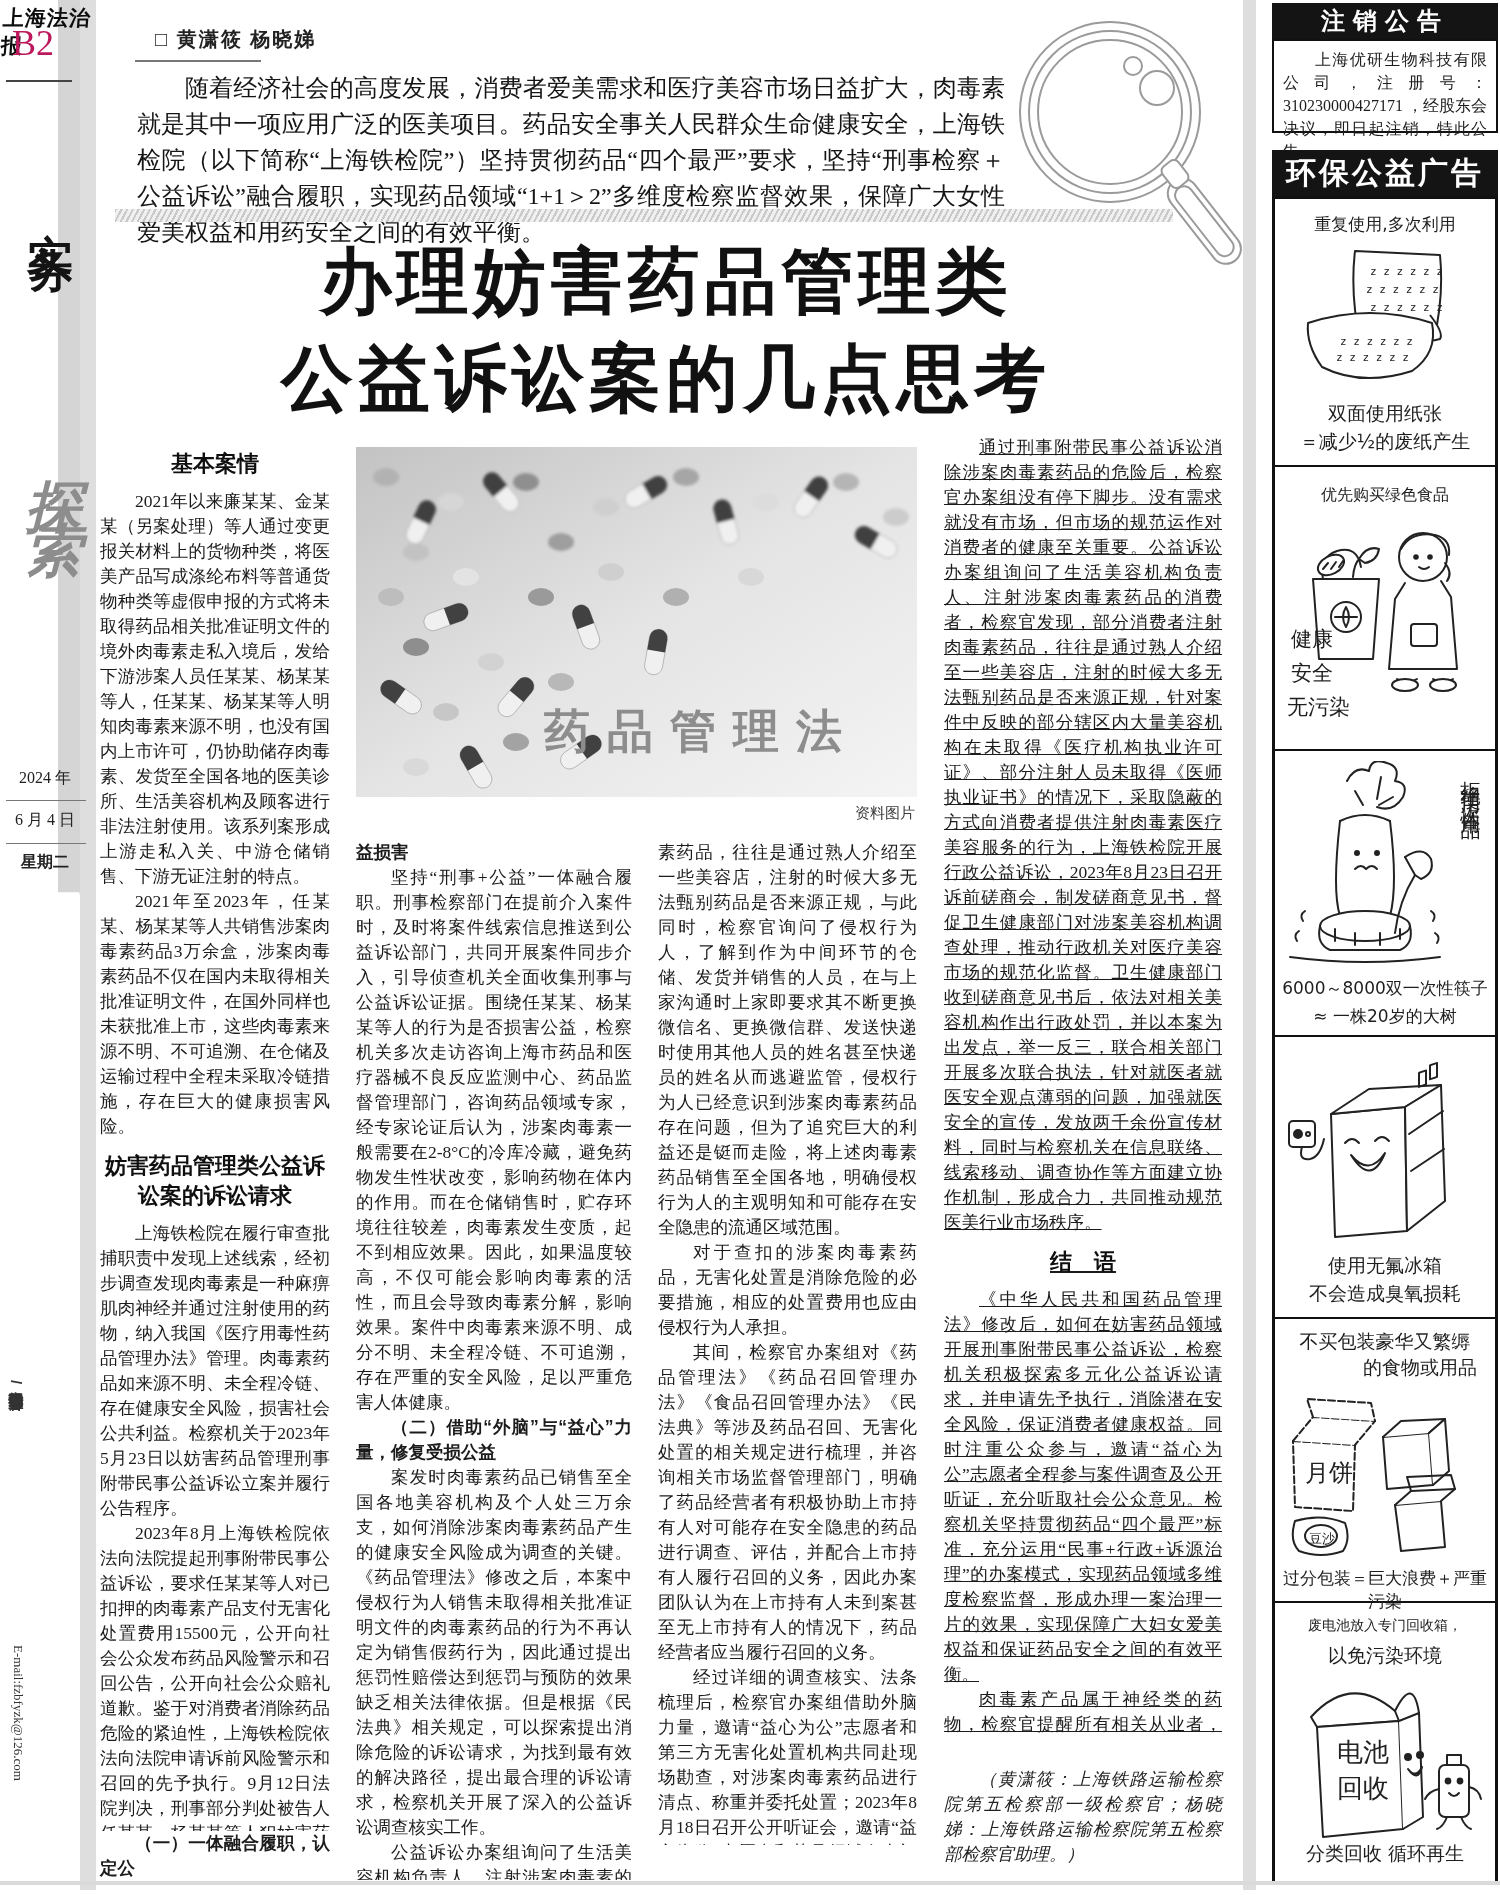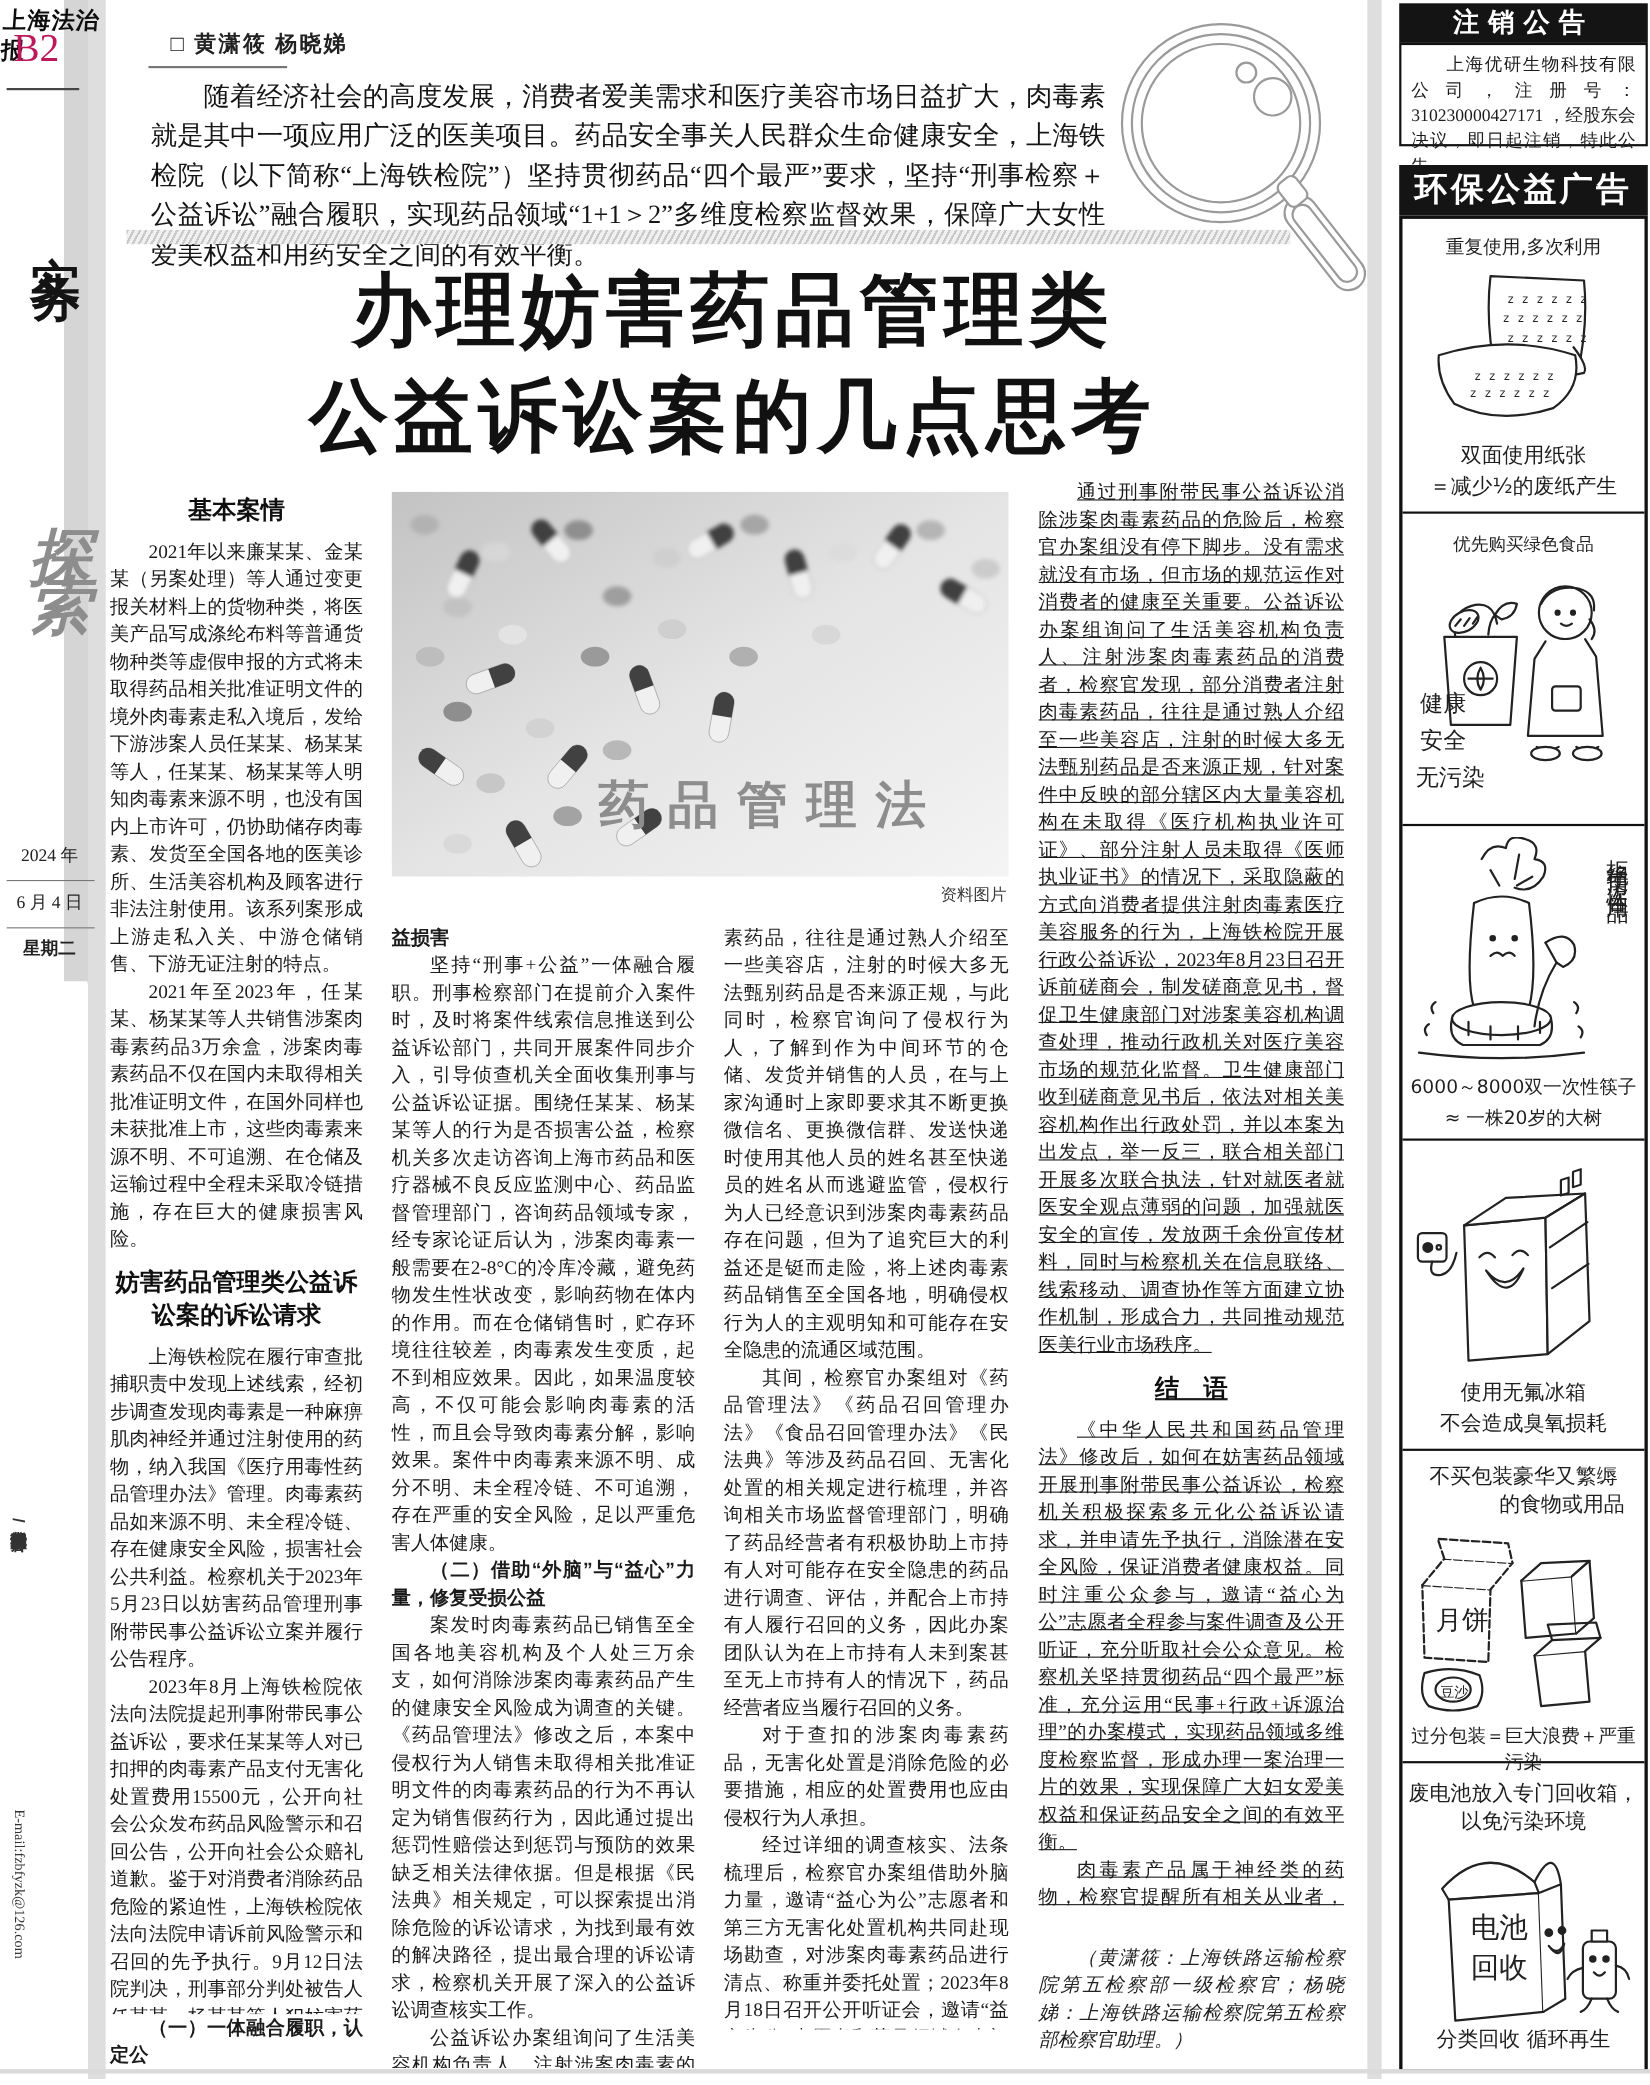--- a/index.html
+++ b/index.html
@@ -192,22 +192,22 @@
       <p>坚持“刑事+公益”一体融合履职。刑事检察部门在提前介入案件时，及时将案件线索信息推送到公益诉讼部门，共同开展案件同步介入，引导侦查机关全面收集刑事与公益诉讼证据。围绕任某某、杨某某等人的行为是否损害公益，检察机关多次走访咨询上海市药品和医疗器械不良反应监测中心、药品监督管理部门，咨询药品领域专家，经专家论证后认为，涉案肉毒素一般需要在2-8°C的冷库冷藏，避免药物发生性状改变，影响药物在体内的作用。而在仓储销售时，贮存环境往往较差，肉毒素发生变质，起不到相应效果。因此，如果温度较高，不仅可能会影响肉毒素的活性，而且会导致肉毒素分解，影响效果。案件中肉毒素来源不明、成分不明、未全程冷链、不可追溯，存在严重的安全风险，足以严重危害人体健康。</p>
       <p class="bold">（二）借助“外脑”与“益心”力量，修复受损公益</p>
       <p>案发时肉毒素药品已销售至全国各地美容机构及个人处三万余支，如何消除涉案肉毒素药品产生的健康安全风险成为调查的关键。《药品管理法》修改之后，本案中侵权行为人销售未取得相关批准证明文件的肉毒素药品的行为不再认定为销售假药行为，因此通过提出惩罚性赔偿达到惩罚与预防的效果缺乏相关法律依据。但是根据《民法典》相关规定，可以探索提出消除危险的诉讼请求，为找到最有效的解决路径，提出最合理的诉讼请求，检察机关开展了深入的公益诉讼调查核实工作。</p>
       <p>公益诉讼办案组询问了生活美容机构负责人、注射涉案肉毒素的消费者发现，部分消费者注射肉毒</p>
     </div>
   </div>
 
   <div class="abs col" style="left:658px;top:840px;width:259px;height:1040px;">
     <div class="colflow" style="height:1005px;">
       <p class="noindent">素药品，往往是通过熟人介绍至一些美容店，注射的时候大多无法甄别药品是否来源正规，与此同时，检察官询问了侵权行为人，了解到作为中间环节的仓储、发货并销售的人员，在与上家沟通时上家即要求其不断更换微信名、更换微信群、发送快递时使用其他人员的姓名甚至快递员的姓名从而逃避监管，侵权行为人已经意识到涉案肉毒素药品存在问题，但为了追究巨大的利益还是铤而走险，将上述肉毒素药品销售至全国各地，明确侵权行为人的主观明知和可能存在安全隐患的流通区域范围。</p>
+      <p>对于查扣的涉案肉毒素药品，无害化处置是消除危险的必要措施，相应的处置费用也应由侵权行为人承担。</p>
       <p>其间，检察官办案组对《药品管理法》《药品召回管理办法》《食品召回管理办法》《民法典》等涉及药品召回、无害化处置的相关规定进行梳理，并咨询相关市场监督管理部门，明确了药品经营者有积极协助上市持有人对可能存在安全隐患的药品进行调查、评估，并配合上市持有人履行召回的义务，因此办案团队认为在上市持有人未到案甚至无上市持有人的情况下，药品经营者应当履行召回的义务。</p>
-      <p>对于查扣的涉案肉毒素药品，无害化处置是消除危险的必要措施，相应的处置费用也应由侵权行为人承担。</p>
       <p>经过详细的调查核实、法条梳理后，检察官办案组借助外脑力量，邀请“益心为公”志愿者和第三方无害化处置机构共同赴现场勘查，对涉案肉毒素药品进行清点、称重并委托处置；2023年8月18日召开公开听证会，邀请“益心为公”志愿者和药品领域有专门知识的人参加听证，就涉案肉毒素的健康安全风险及公开发布药品风险警示和召回公告、药品无害化处置等诉讼请求是否合法、合理、是否具有可执行性进行了充分讨论和评议，作为依法处理本案的重要参考。</p>
     </div>
   </div>
 
   <div class="abs col" style="left:944px;top:435px;width:278px;height:1436px;text-decoration:underline;">
     <div class="colflow" style="height:1300px;">
       <p>通过刑事附带民事公益诉讼消除涉案肉毒素药品的危险后，检察官办案组没有停下脚步。没有需求就没有市场，但市场的规范运作对消费者的健康至关重要。公益诉讼办案组询问了生活美容机构负责人、注射涉案肉毒素药品的消费者，检察官发现，部分消费者注射肉毒素药品，往往是通过熟人介绍至一些美容店，注射的时候大多无法甄别药品是否来源正规，针对案件中反映的部分辖区内大量美容机构在未取得《医疗机构执业许可证》、部分注射人员未取得《医师执业证书》的情况下，采取隐蔽的方式向消费者提供注射肉毒素医疗美容服务的行为，上海铁检院开展行政公益诉讼，2023年8月23日召开诉前磋商会，制发磋商意见书，督促卫生健康部门对涉案美容机构调查处理，推动行政机关对医疗美容市场的规范化监督。卫生健康部门收到磋商意见书后，依法对相关美容机构作出行政处罚，并以本案为出发点，举一反三，联合相关部门开展多次联合执法，针对就医者就医安全观点薄弱的问题，加强就医安全的宣传，发放两千余份宣传材料，同时与检察机关在信息联络、线索移动、调查协作等方面建立协作机制，形成合力，共同推动规范医美行业市场秩序。</p>
       <div class="colhead">结　语</div>
       <p>《中华人民共和国药品管理法》修改后，如何在妨害药品领域开展刑事附带民事公益诉讼，检察机关积极探索多元化公益诉讼请求，并申请先予执行，消除潜在安全风险，保证消费者健康权益。同时注重公众参与，邀请“益心为公”志愿者全程参与案件调查及公开听证，充分听取社会公众意见。检察机关坚持贯彻药品“四个最严”标准，充分运用“民事+行政+诉源治理”的办案模式，实现药品领域多维度检察监督，形成办理一案治理一片的效果，实现保障广大妇女爱美权益和保证药品安全之间的有效平衡。</p>
       <p>肉毒素产品属于神经类的药物，检察官提醒所有相关从业者，提供肉毒素药品的注射服务需要三证——药品的合法来源证明、《医疗机构执业许可证》以及《医师执业证书》，提醒广大的爱美女性，想要变美一定要擦亮眼睛，找专业的医疗机构、专业的医生，注射正规的肉毒素产品。</p>
@@ -337,21 +337,21 @@
           <path d="M12 140 q-6 20 4 30 q22 8 44 0 q8 -12 2 -28 q-24 -10 -50 -2 z" fill="#fff"></path>
           <ellipse cx="38" cy="155" rx="16" ry="11" fill="#fff"></ellipse>
         </g>
         <text x="22" y="100" font-size="24" fill="#222" class="hand" font-family="sans-serif">月饼</text>
         <text x="26" y="162" font-size="13" fill="#222" font-family="sans-serif">豆沙</text>
       </svg>
       <div class="pcap hand" style="top:248px;font-size:17px;">过分包装＝巨大浪费＋严重污染</div>
     </div>
 
     <div class="panel ph6">
-      <div class="pcap hand" style="top:14px;font-size:19px;">废电池放入专门回收箱，</div>
+      <div class="pcap hand" style="top:14px;font-size:14px;">废电池放入专门回收箱，</div>
       <div class="pcap hand" style="top:40px;font-size:19px;">以免污染环境</div>
       <svg style="position:absolute;left:14px;top:66px;" width="195" height="185" viewBox="0 0 195 185">
         <g fill="none" stroke="#222" stroke-width="2" stroke-linecap="round" stroke-linejoin="round">
           <path d="M22 48 q40 -44 84 -6 L110 52 L28 58 z" fill="#fff"></path>
           <path d="M28 58 L110 52 L114 160 L34 168 z" fill="#fff"></path>
           <path d="M110 52 L130 44 L134 148 L114 160" fill="#fff"></path>
           <path d="M106 42 q18 -36 24 2"></path>
           <circle cx="119" cy="88" r="3" fill="#222"></circle>
             <circle cx="131" cy="86" r="3" fill="#222"></circle>
           <path d="M119 100 q8 10 14 -2 q-4 16 -14 2 z" fill="#fff"></path>

